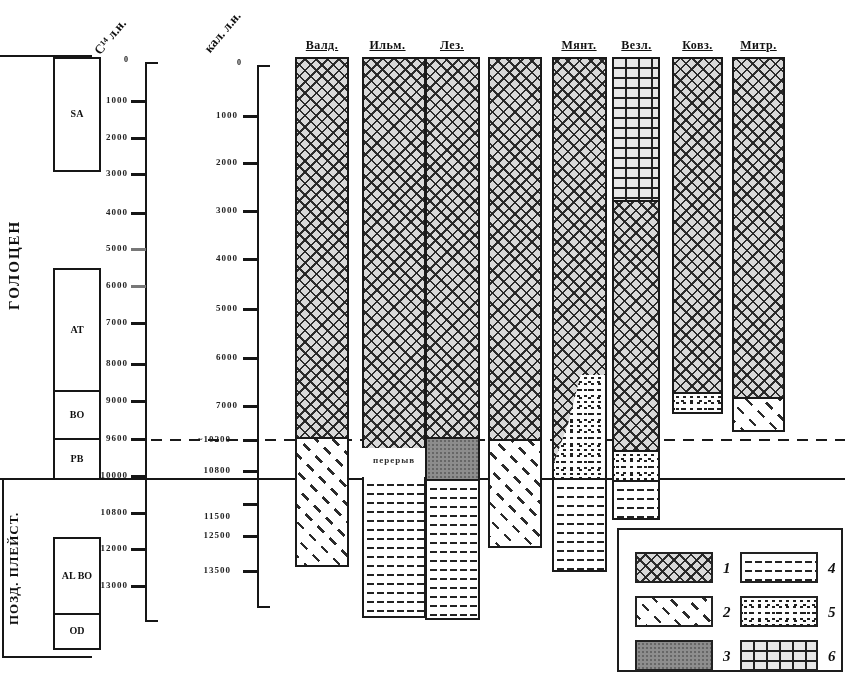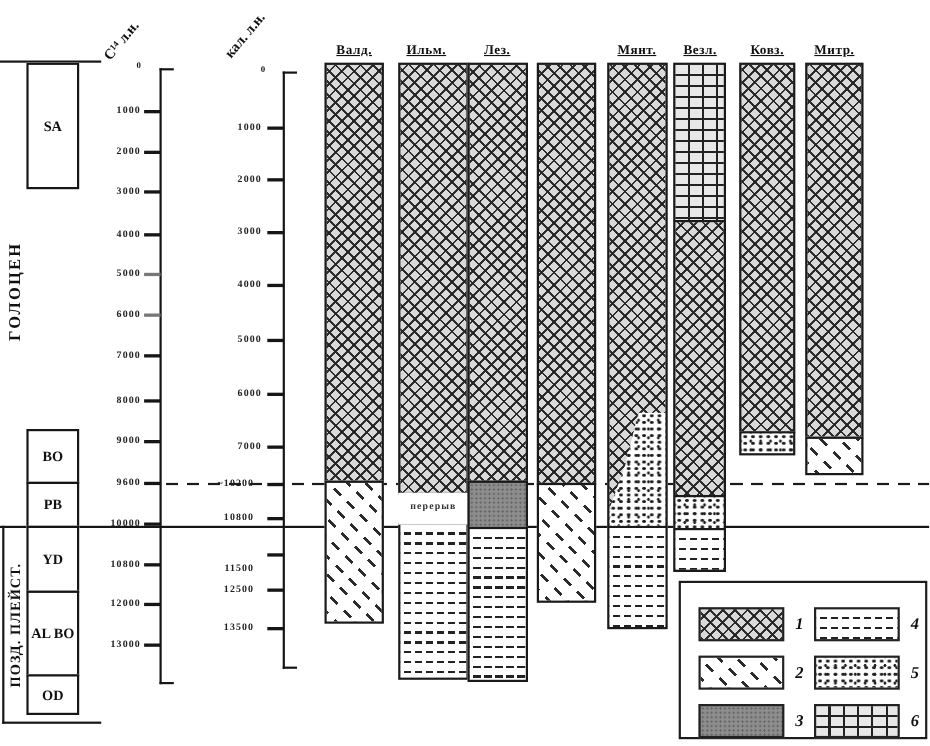--- a/index.html
+++ b/index.html
@@ -6,23 +6,23 @@
   #canvas{position:relative;width:845px;height:678px;background:#fff;overflow:hidden;
           font-family:"Liberation Serif", serif;color:#111;}
   
   .hline{position:absolute;height:2px;background:#161616;}
   .vline{position:absolute;width:2px;background:#161616;}
   .dashline{position:absolute;height:2px;
     background:repeating-linear-gradient(90deg,#1a1a1a 0 11px,transparent 11px 19px);}
   
   .epoch{position:absolute;writing-mode:vertical-rl;transform:rotate(180deg);
     font-weight:bold;font-size:15px;letter-spacing:2px;text-align:center;}
-  .zone{position:absolute;left:24px;width:48px;border:2px solid #161616;
+  .zone{position:absolute;left:53px;width:48px;border:2px solid #161616;
     box-sizing:border-box;background:#fff;display:flex;align-items:center;justify-content:center;
-    font-weight:bold;font-size:13px;text-align:center;line-height:1.05;}
+    font-weight:bold;font-size:10px;text-align:center;line-height:1.05;}
   
   .tick{position:absolute;width:15px;height:3px;background:#161616;}
   .ticklabel{position:absolute;width:42px;text-align:right;font-size:9px;font-weight:bold;
     letter-spacing:1px;color:#222;}
   .zero{position:absolute;font-size:8px;font-weight:bold;}
   .scale-title{position:absolute;transform:rotate(-50deg);transform-origin:left bottom;
     font-weight:bold;font-size:13px;white-space:nowrap;}
   
   .colhead{position:absolute;top:38px;height:16px;text-align:center;font-weight:bold;
     font-size:12px;text-decoration:underline;letter-spacing:0.5px;}
@@ -74,23 +74,23 @@
   <div class="hline" style="left:0;top:55px;width:92px;"></div>
   <div class="vline" style="left:2px;top:478px;height:180px;"></div>
   <div class="hline" style="left:2px;top:656px;width:90px;"></div>
   <div class="hline" style="left:0;top:478px;width:845px;"></div>
   <div class="dashline" style="left:151px;top:439px;width:694px;"></div>
 
   <div class="epoch" style="left:6px;top:150px;height:230px;">ГОЛОЦЕН</div>
   <div class="epoch" style="left:6px;top:483px;height:170px;font-size:13px;letter-spacing:1px;">ПОЗД. ПЛЕЙСТ.</div>
 
   <div class="zone" style="top:57px;height:115px;">SA</div>
+  <div class="zone" style="top:268px;height:124px;">AT</div>
   <div class="zone" style="top:390px;height:50px;">BO</div>
   <div class="zone" style="top:438px;height:42px;">PB</div>
-  <div class="zone" style="top:478px;height:61px;">YD</div>
   <div class="zone" style="top:537px;height:78px;width:48px;white-space:pre-line;">AL BO</div>
   <div class="zone" style="top:613px;height:37px;">OD</div>
 
   <div class="scale-title" style="left:103px;top:42px;">С¹⁴ л.н.</div>
   <div class="vline" style="left:145px;top:62px;height:560px;"></div>
   <div class="hline" style="left:145px;top:62px;width:13px;"></div>
   <div class="hline" style="left:145px;top:620px;width:13px;"></div>
   <div class="zero" style="left:124px;top:55px;">0</div>
   <div class="tick" style="left:131px;top:100px;"></div>
   <div class="tick" style="left:131px;top:137px;"></div>

